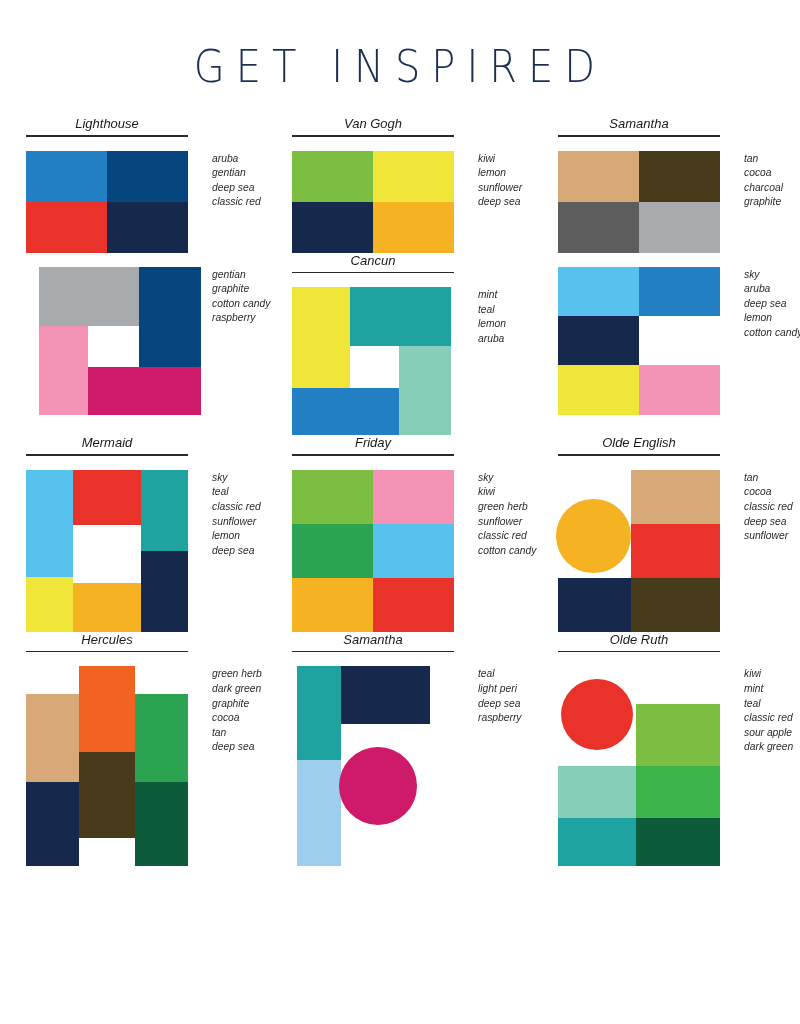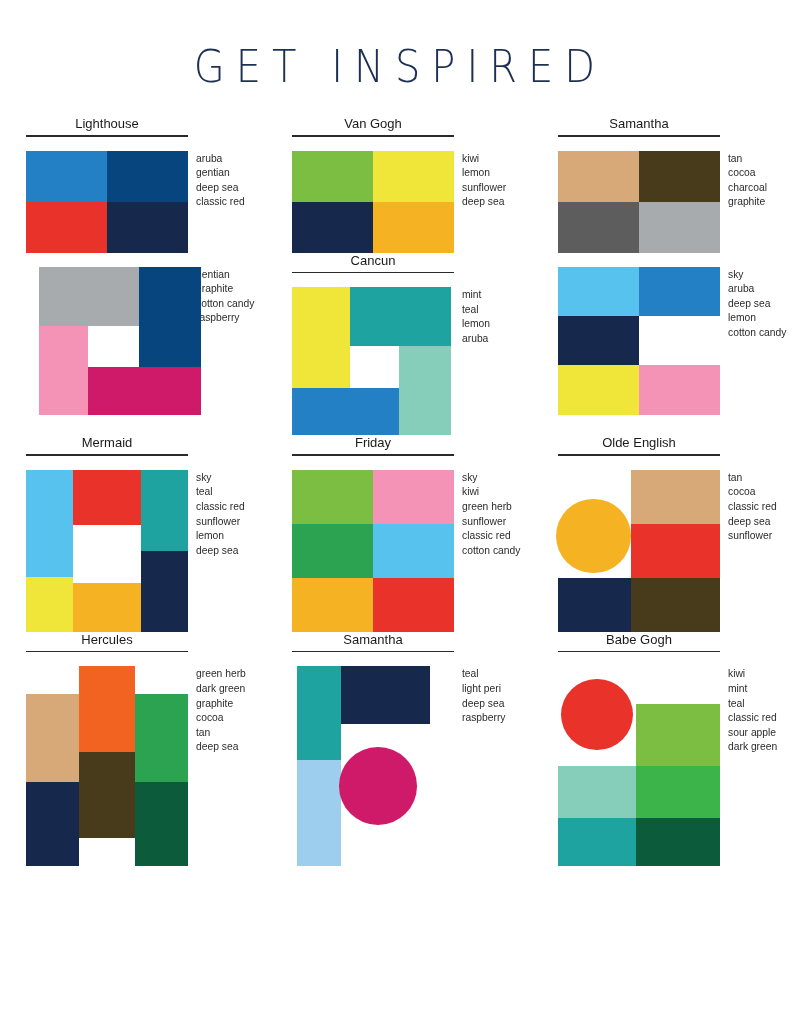--- a/index.html
+++ b/index.html
@@ -23,35 +23,35 @@
     transform-origin:top center;
   }
   .grid{
     margin-top:34px;
     display:grid;
     grid-template-columns:repeat(3,266px);
     justify-content:start;
     padding-left:12px;
     box-sizing:border-box;
   }
-  .palette{position:relative;}
+  .palette{position:relative;font-style:italic;}
   .pal-head{width:162px;margin-left:14px;}
   .pal-title{
     text-align:center;
     font-size:13px;
     color:#1a1a1a;
     font-weight:400;
     padding-bottom:4px;
     white-space:nowrap;
   }
   .rule{height:1.6px;background:#2b2b2b;width:100%;}
   .pal-body{display:flex;align-items:flex-start;margin-top:14px;}
   .swatch-wrap{width:162px;margin-left:14px;position:relative;flex:none;}
   .names{
-    margin-left:8px;
+    margin-left:24px;
     font-size:10.3px;
     line-height:14.6px;
     color:#2b2b2b;
     white-space:nowrap;
     padding-top:1px;
   }
   .sw{position:absolute;}
   .circle{position:absolute;border-radius:50%;}
 </style>
 </head>
@@ -283,21 +283,21 @@
         <div class="names">
           <div>teal</div>
           <div>light peri</div>
           <div>deep sea</div>
           <div>raspberry</div>
         </div>
       </div>
     </div>
     <div class="palette">
       <div class="pal-head">
-        <div class="pal-title">Babe Gogh</div>
+        <div class="pal-title">Olde Ruth</div>
         <div class="rule"></div>
       </div>
       <div class="pal-body">
         <div class="swatch-wrap" style="height: 200px;">
           <div class="sw" style="left: 77.76px; top: 38px; width: 84.24px; height: 62px; background: rgb(124, 190, 66);"></div>
           <div class="sw" style="left: 0px; top: 100px; width: 77.76px; height: 52px; background: rgb(134, 205, 186);"></div>
           <div class="sw" style="left: 77.76px; top: 100px; width: 84.24px; height: 52px; background: rgb(61, 180, 74);"></div>
           <div class="sw" style="left: 0px; top: 152px; width: 77.76px; height: 48px; background: rgb(31, 163, 160);"></div>
           <div class="sw" style="left: 77.76px; top: 152px; width: 84.24px; height: 48px; background: rgb(12, 91, 58);"></div>
           <div class="circle" style="width: 71.28px; height: 71.28px; left: 3.24px; top: 12.36px; background: rgb(232, 50, 42);"></div>

